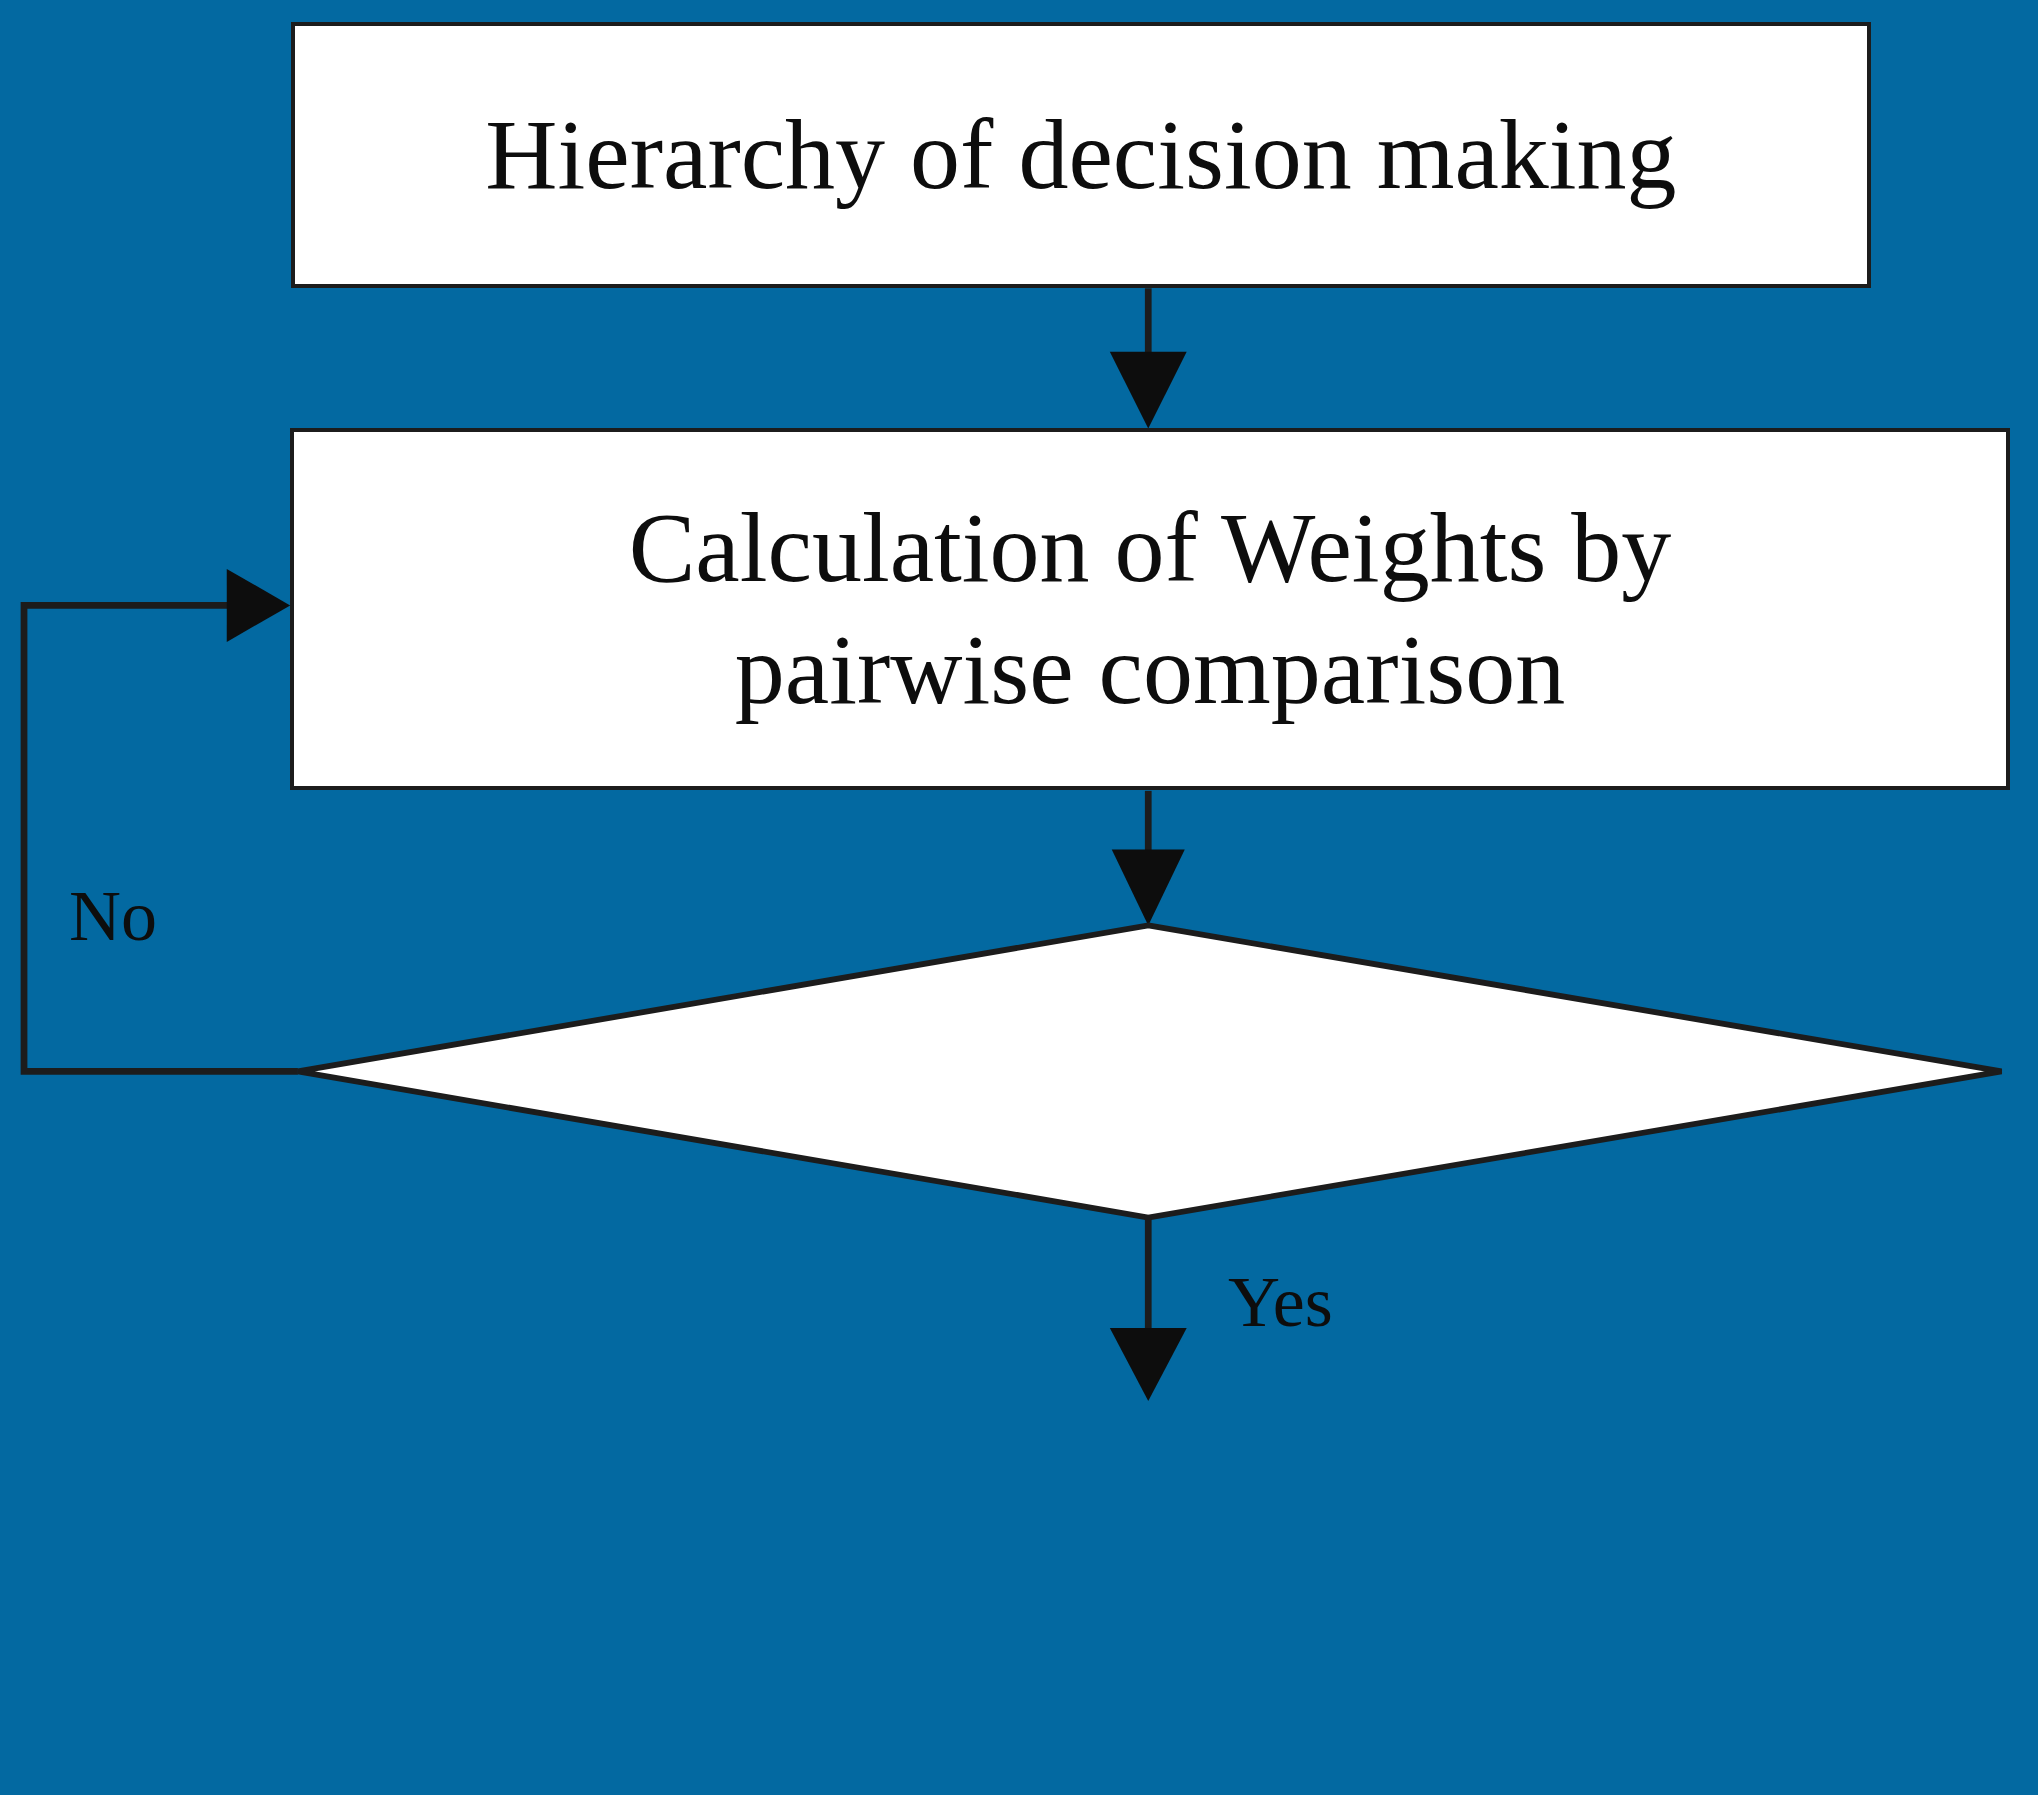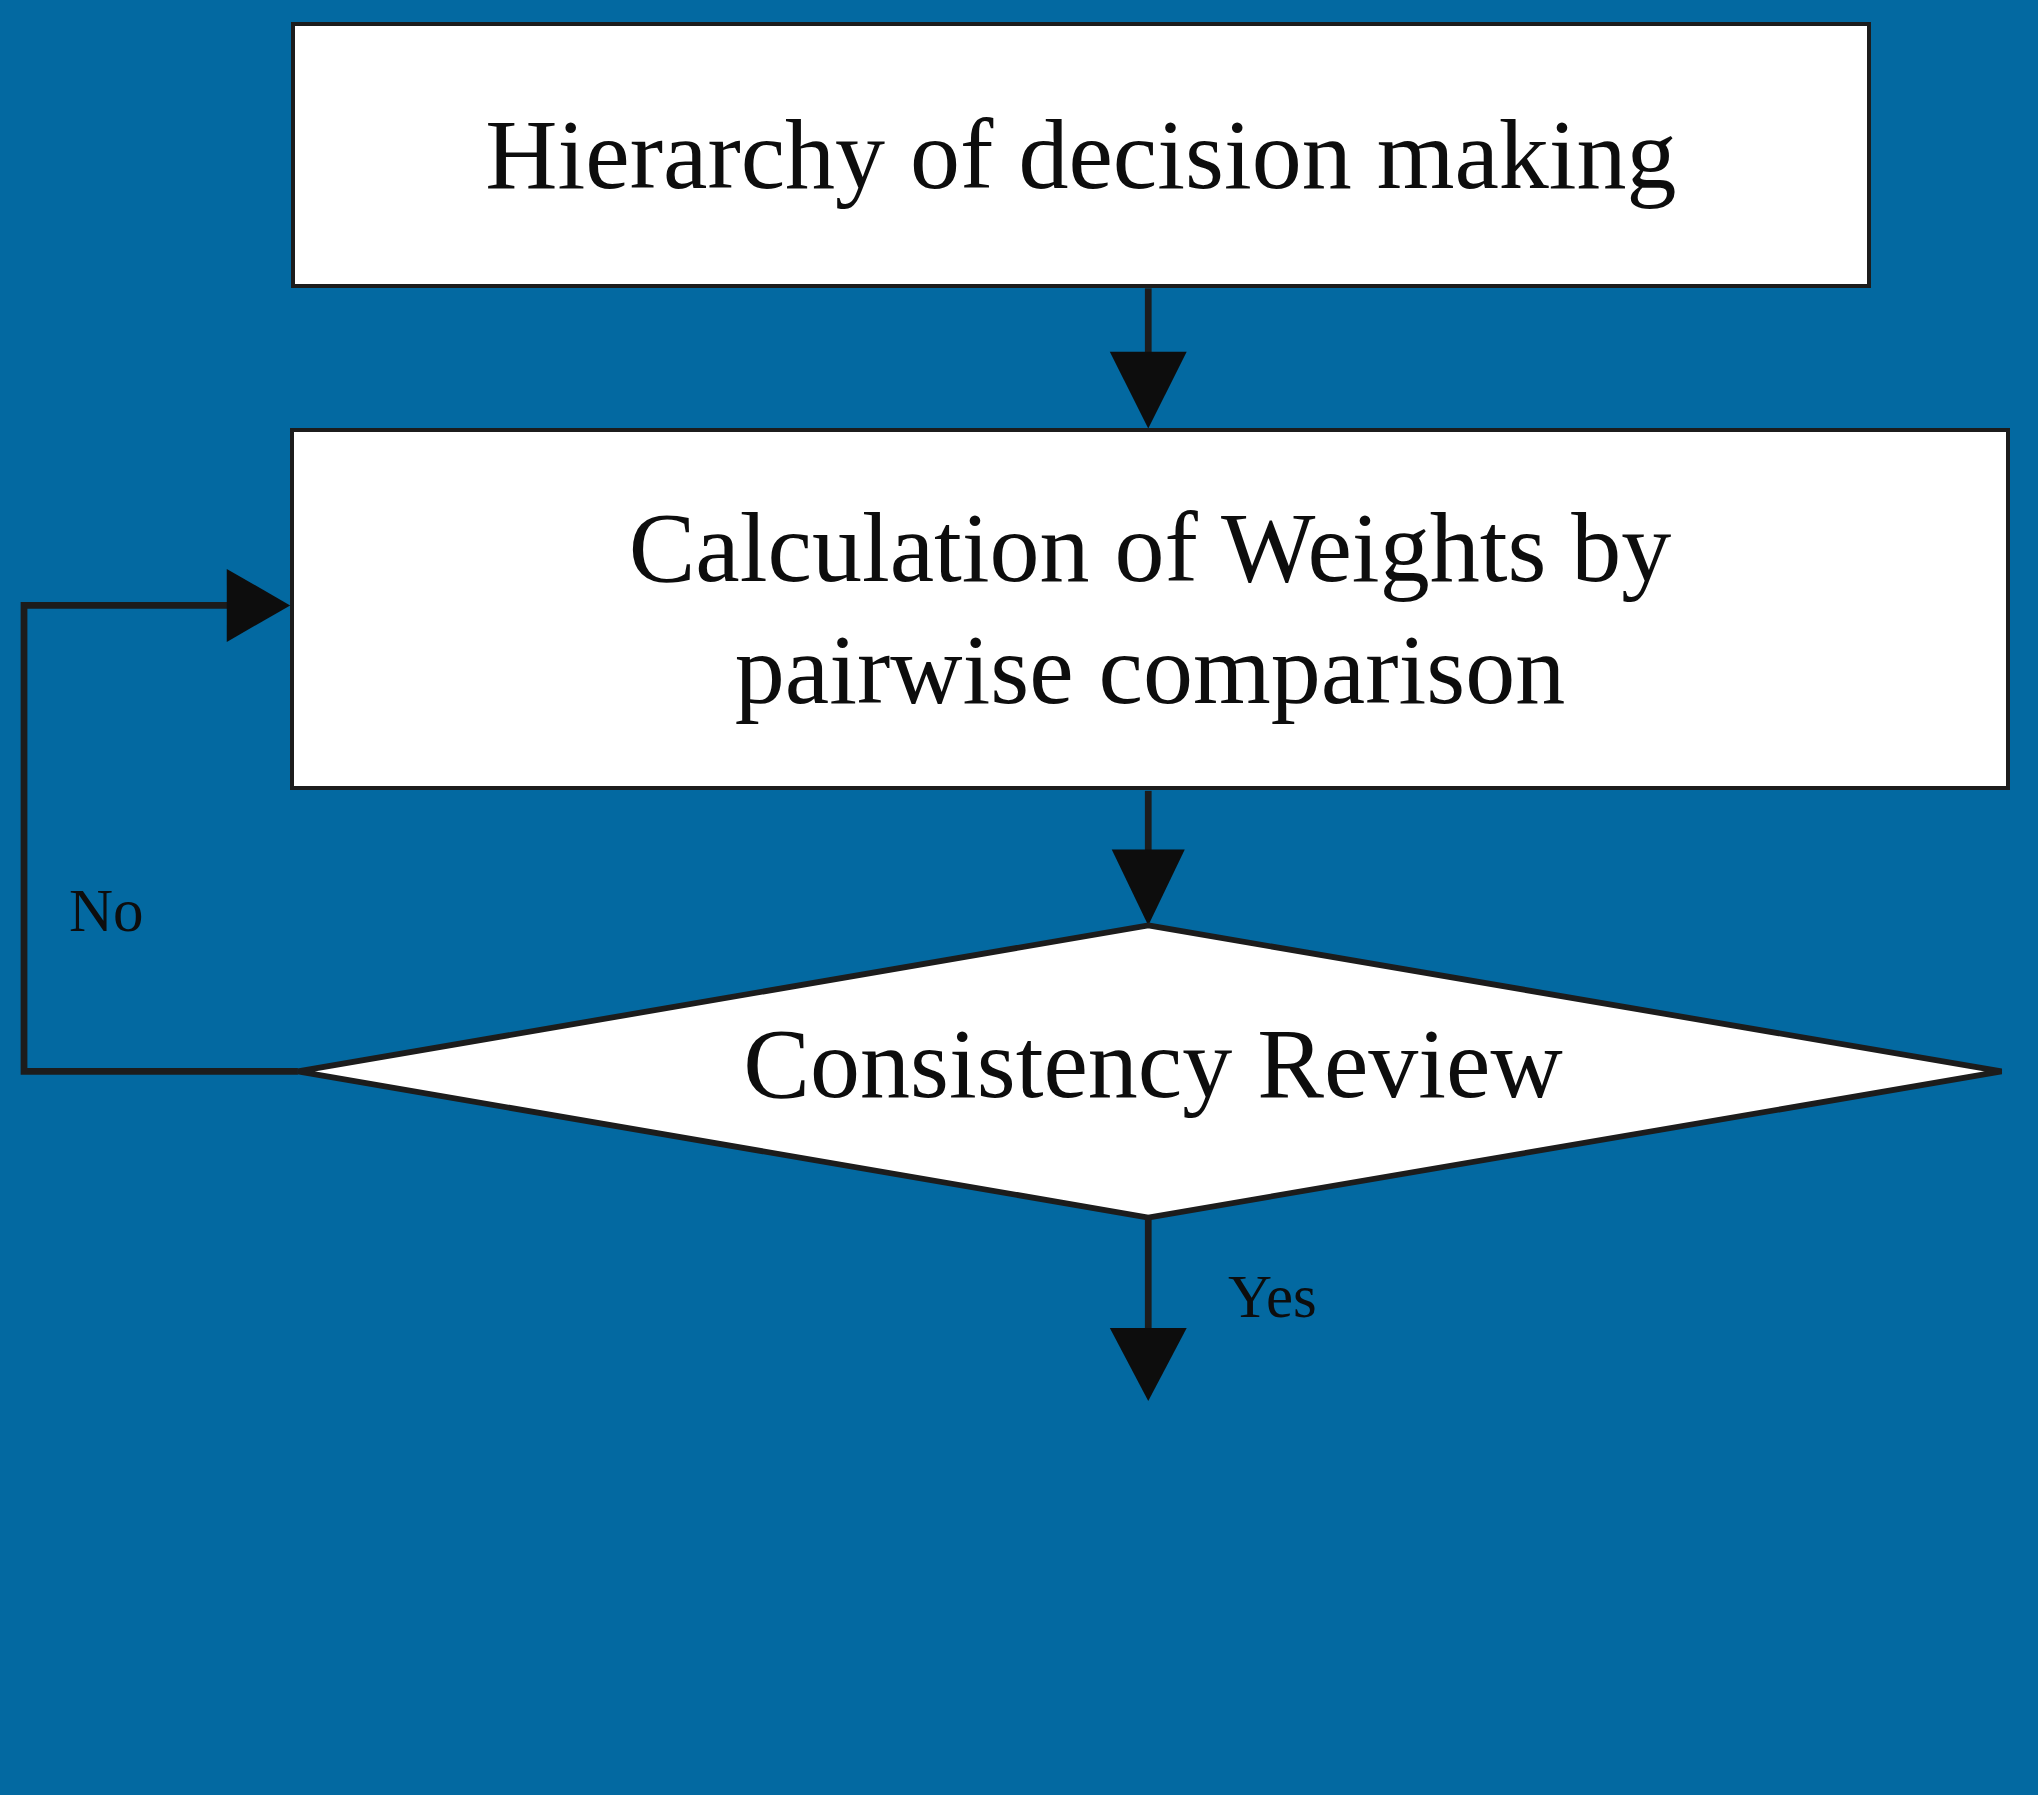--- a/index.html
+++ b/index.html
@@ -69,21 +69,21 @@
     top: 1014px;
     width: 1230px;
     text-align: center;
     font-size: 100px;
     color: #0d0d0d;
     z-index: 4;
     line-height: 1;
   }
   .edge-label {
     position: absolute;
-    font-size: 61px;
+    font-size: 72px;
     color: #0d0d0d;
     z-index: 4;
     line-height: 1;
     white-space: nowrap;
   }
   #label-no {
     left: 69px;
     top: 880px;
   }
   #label-yes {
@@ -131,21 +131,20 @@
 
   <div class="node-box" id="box-hierarchy">
     <span class="node-label">Hierarchy of decision making</span>
   </div>
 
   <div class="node-box" id="box-calculation">
     <span class="node-label">Calculation of Weights by
 pairwise comparison</span>
   </div>
 
-  <div class="decision-text">Consistency Review</div>
 
 
   <div class="edge-label" id="label-no">No</div>
 
   <div class="edge-label" id="label-yes">Yes</div>
 
 </div>
 
 
 </body></html>

